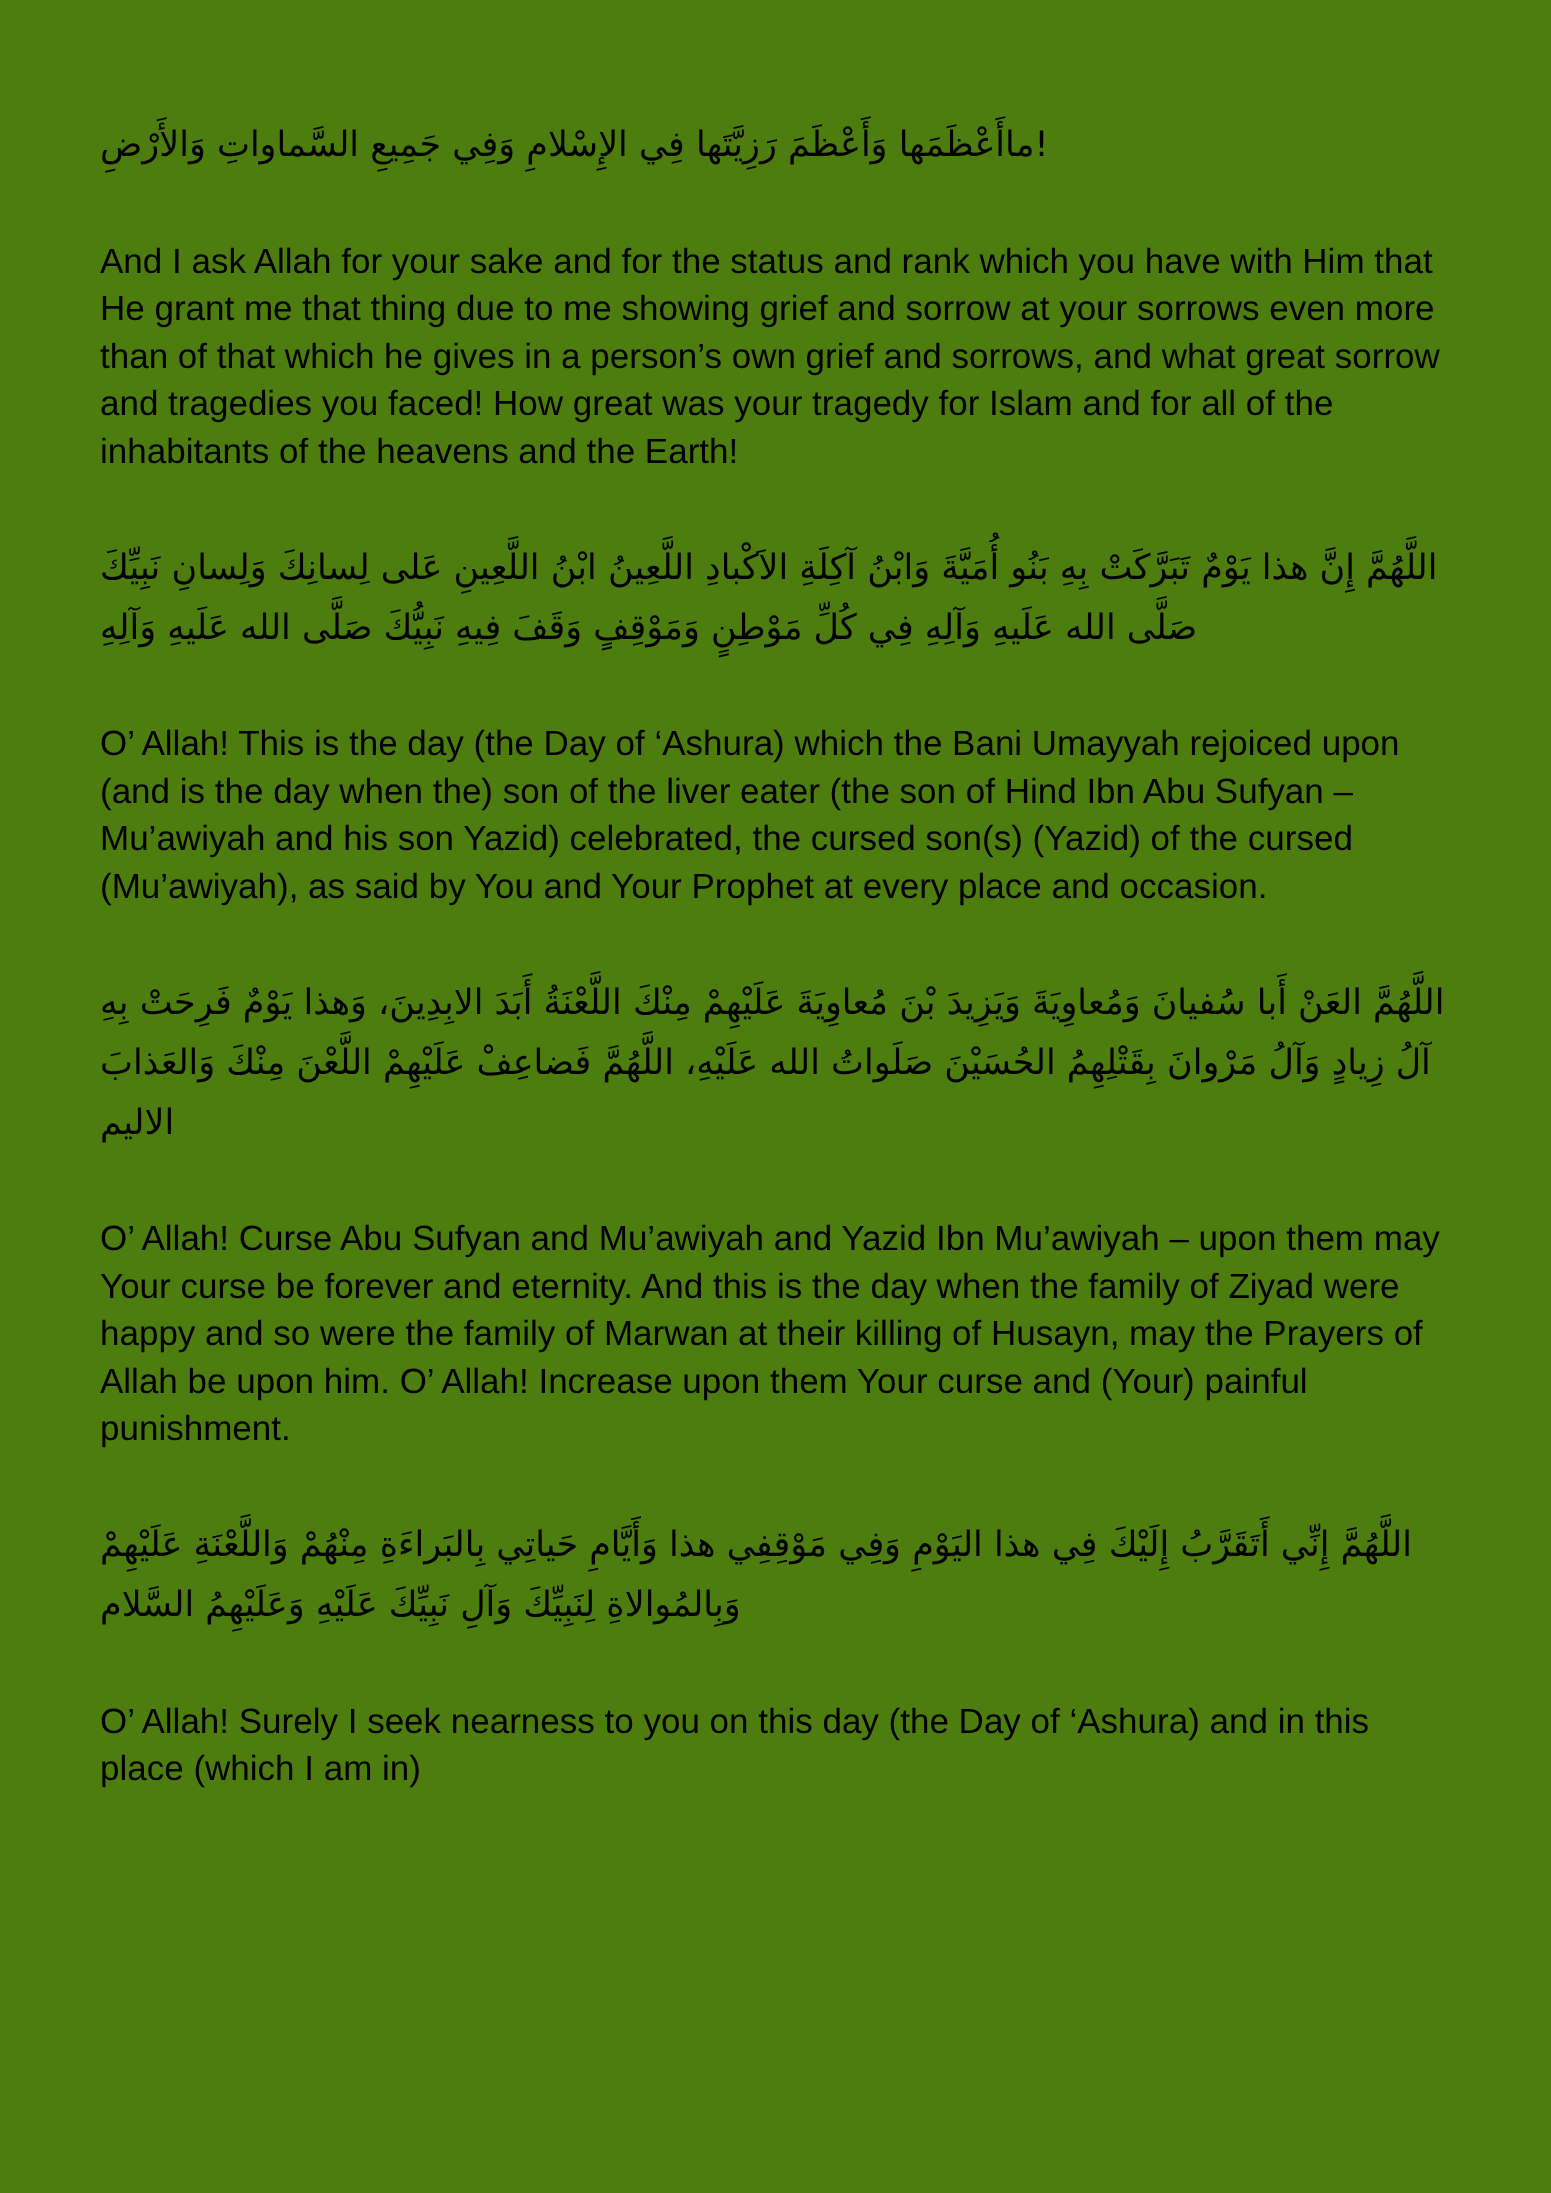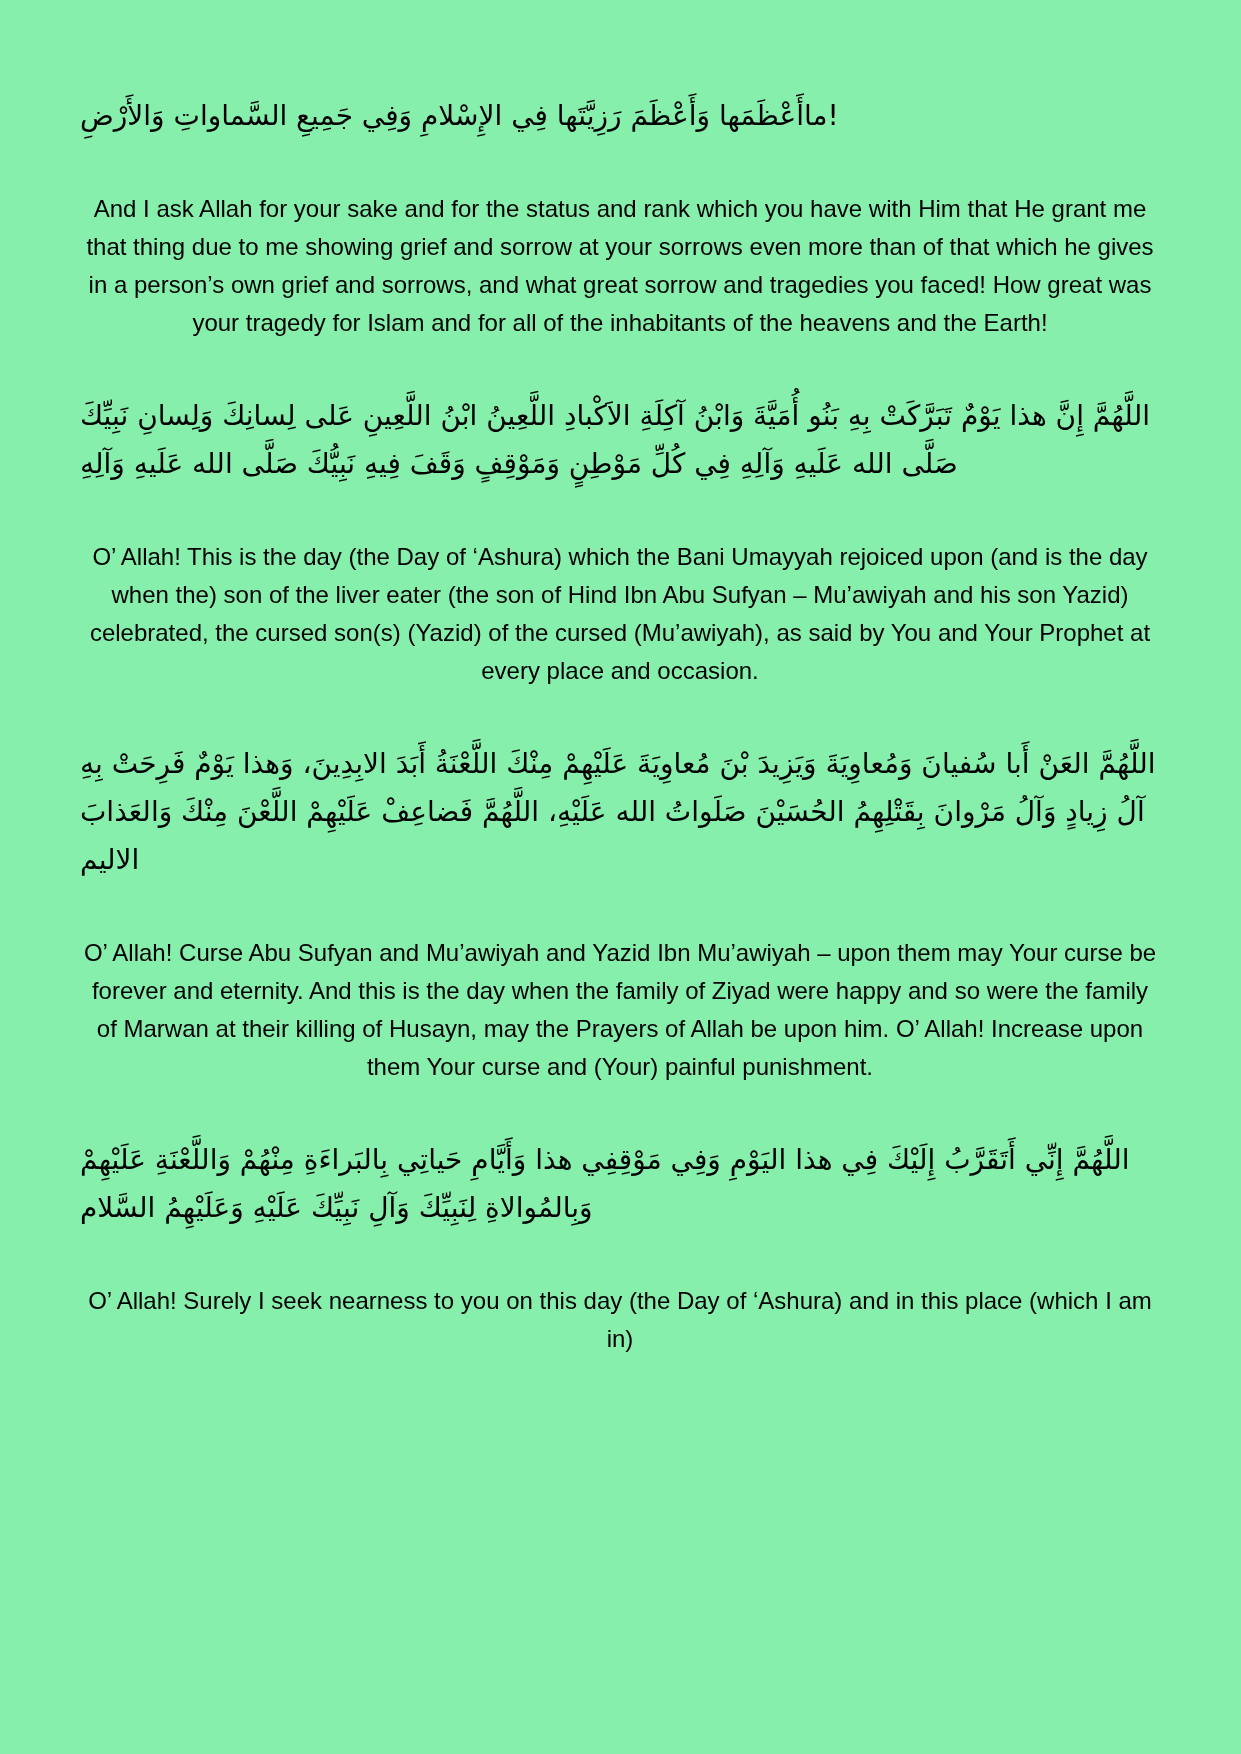--- a/index.html
+++ b/index.html
@@ -5,21 +5,21 @@
   html, body {
     margin: 0;
     padding: 0;
     background: #ffffff;
   }
   .page {
     position: relative;
     width: 1241px;
     height: 1754px;
     margin: 0 auto;
-    background: #86efac;
+    background: #4d7c0f;
     box-sizing: border-box;
     padding: 92px 81px 0 80px;
     overflow: hidden;
     font-family: "Liberation Sans", sans-serif;
     color: #000000;
   }
   .page p {
     margin: 0 0 50px 0;
     padding: 0;
   }
@@ -28,23 +28,23 @@
     unicode-bidi: embed;
     text-align: left;
     padding-left: 32px;
     font-family: "DejaVu Sans", sans-serif;
     font-size: 28px;
     line-height: 48px;
     color: #000000;
   }
   .english {
     direction: ltr;
-    text-align: center;
+    text-align: left;
     font-family: "Liberation Sans", sans-serif;
-    font-size: 24px;
+    font-size: 28px;
     line-height: 38px;
     color: #000000;
   }
 </style>
 </head>
 <body>
 
 <main class="page">
     <p class="arabic" dir="rtl">!ماأَعْظَمَها وَأَعْظَمَ رَزِيَّتَها فِي الإِسْلامِ وَفِي جَمِيعِ السَّماواتِ وَالأَرْضِ</p>
     <p class="english">And I ask Allah for your sake and for the status and rank which you have with Him that He grant me that thing due to me showing grief and sorrow at your sorrows even more than of that which he gives in a person’s own grief and sorrows, and what great sorrow and tragedies you faced! How great was your tragedy for Islam and for all of the inhabitants of the heavens and the Earth!</p>

